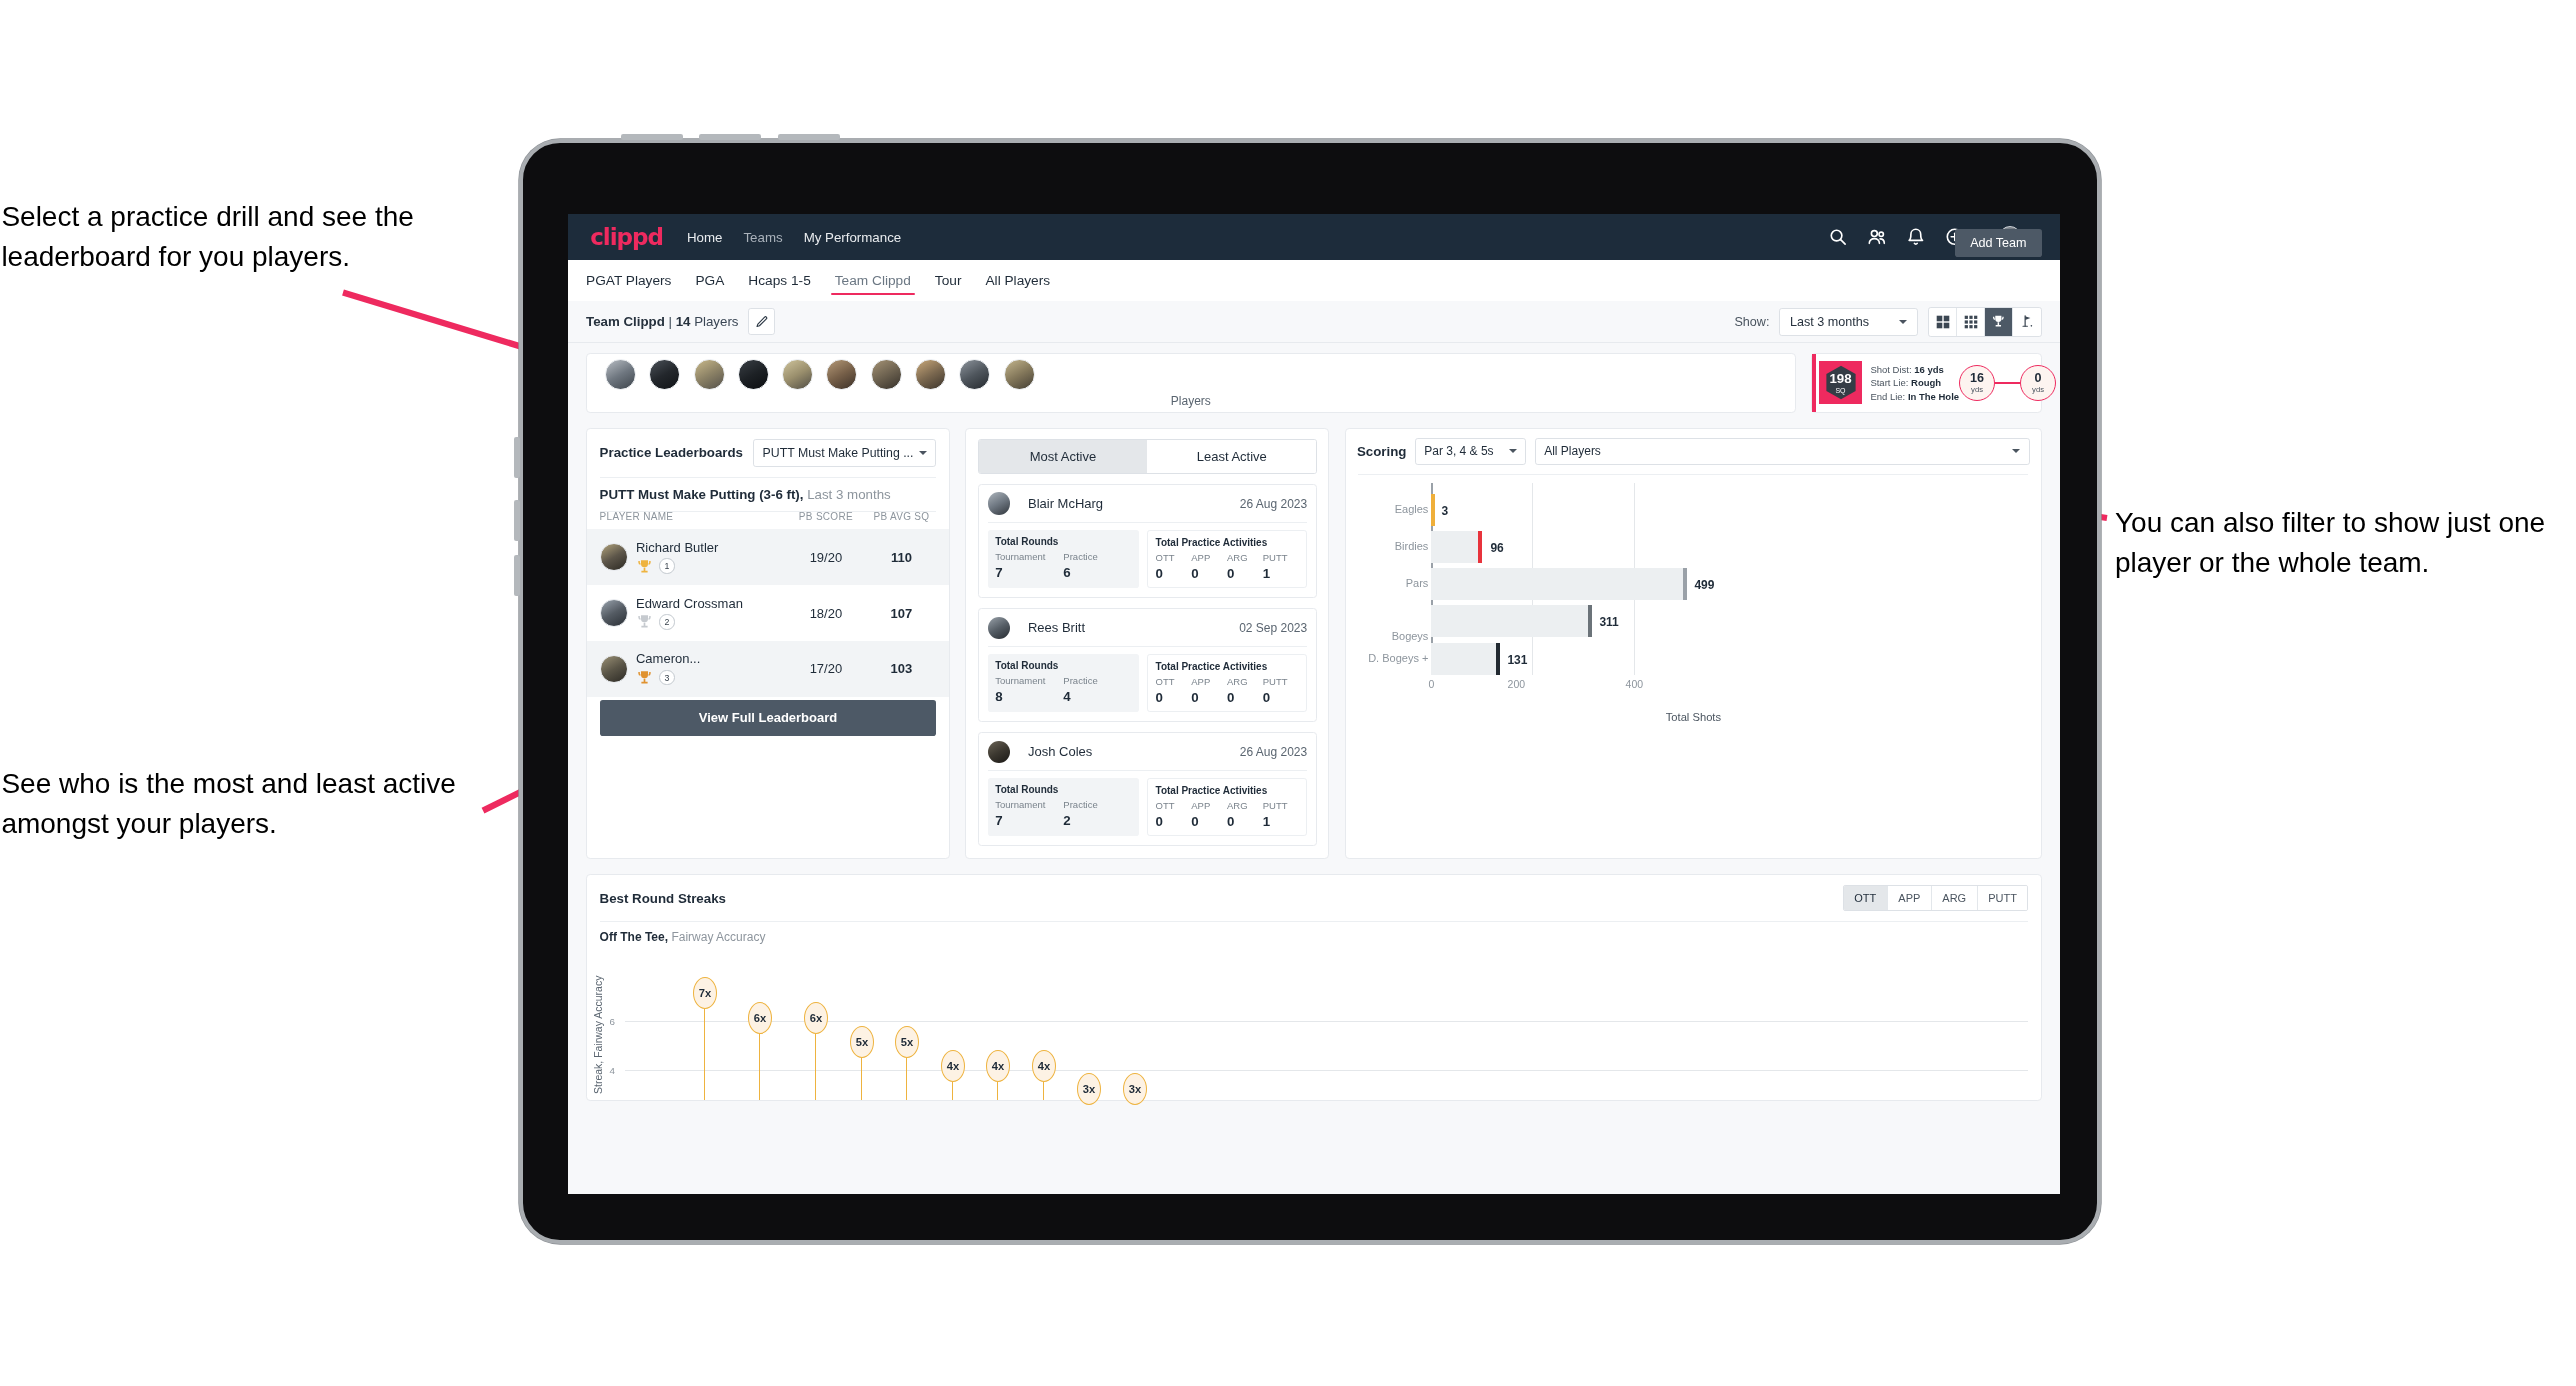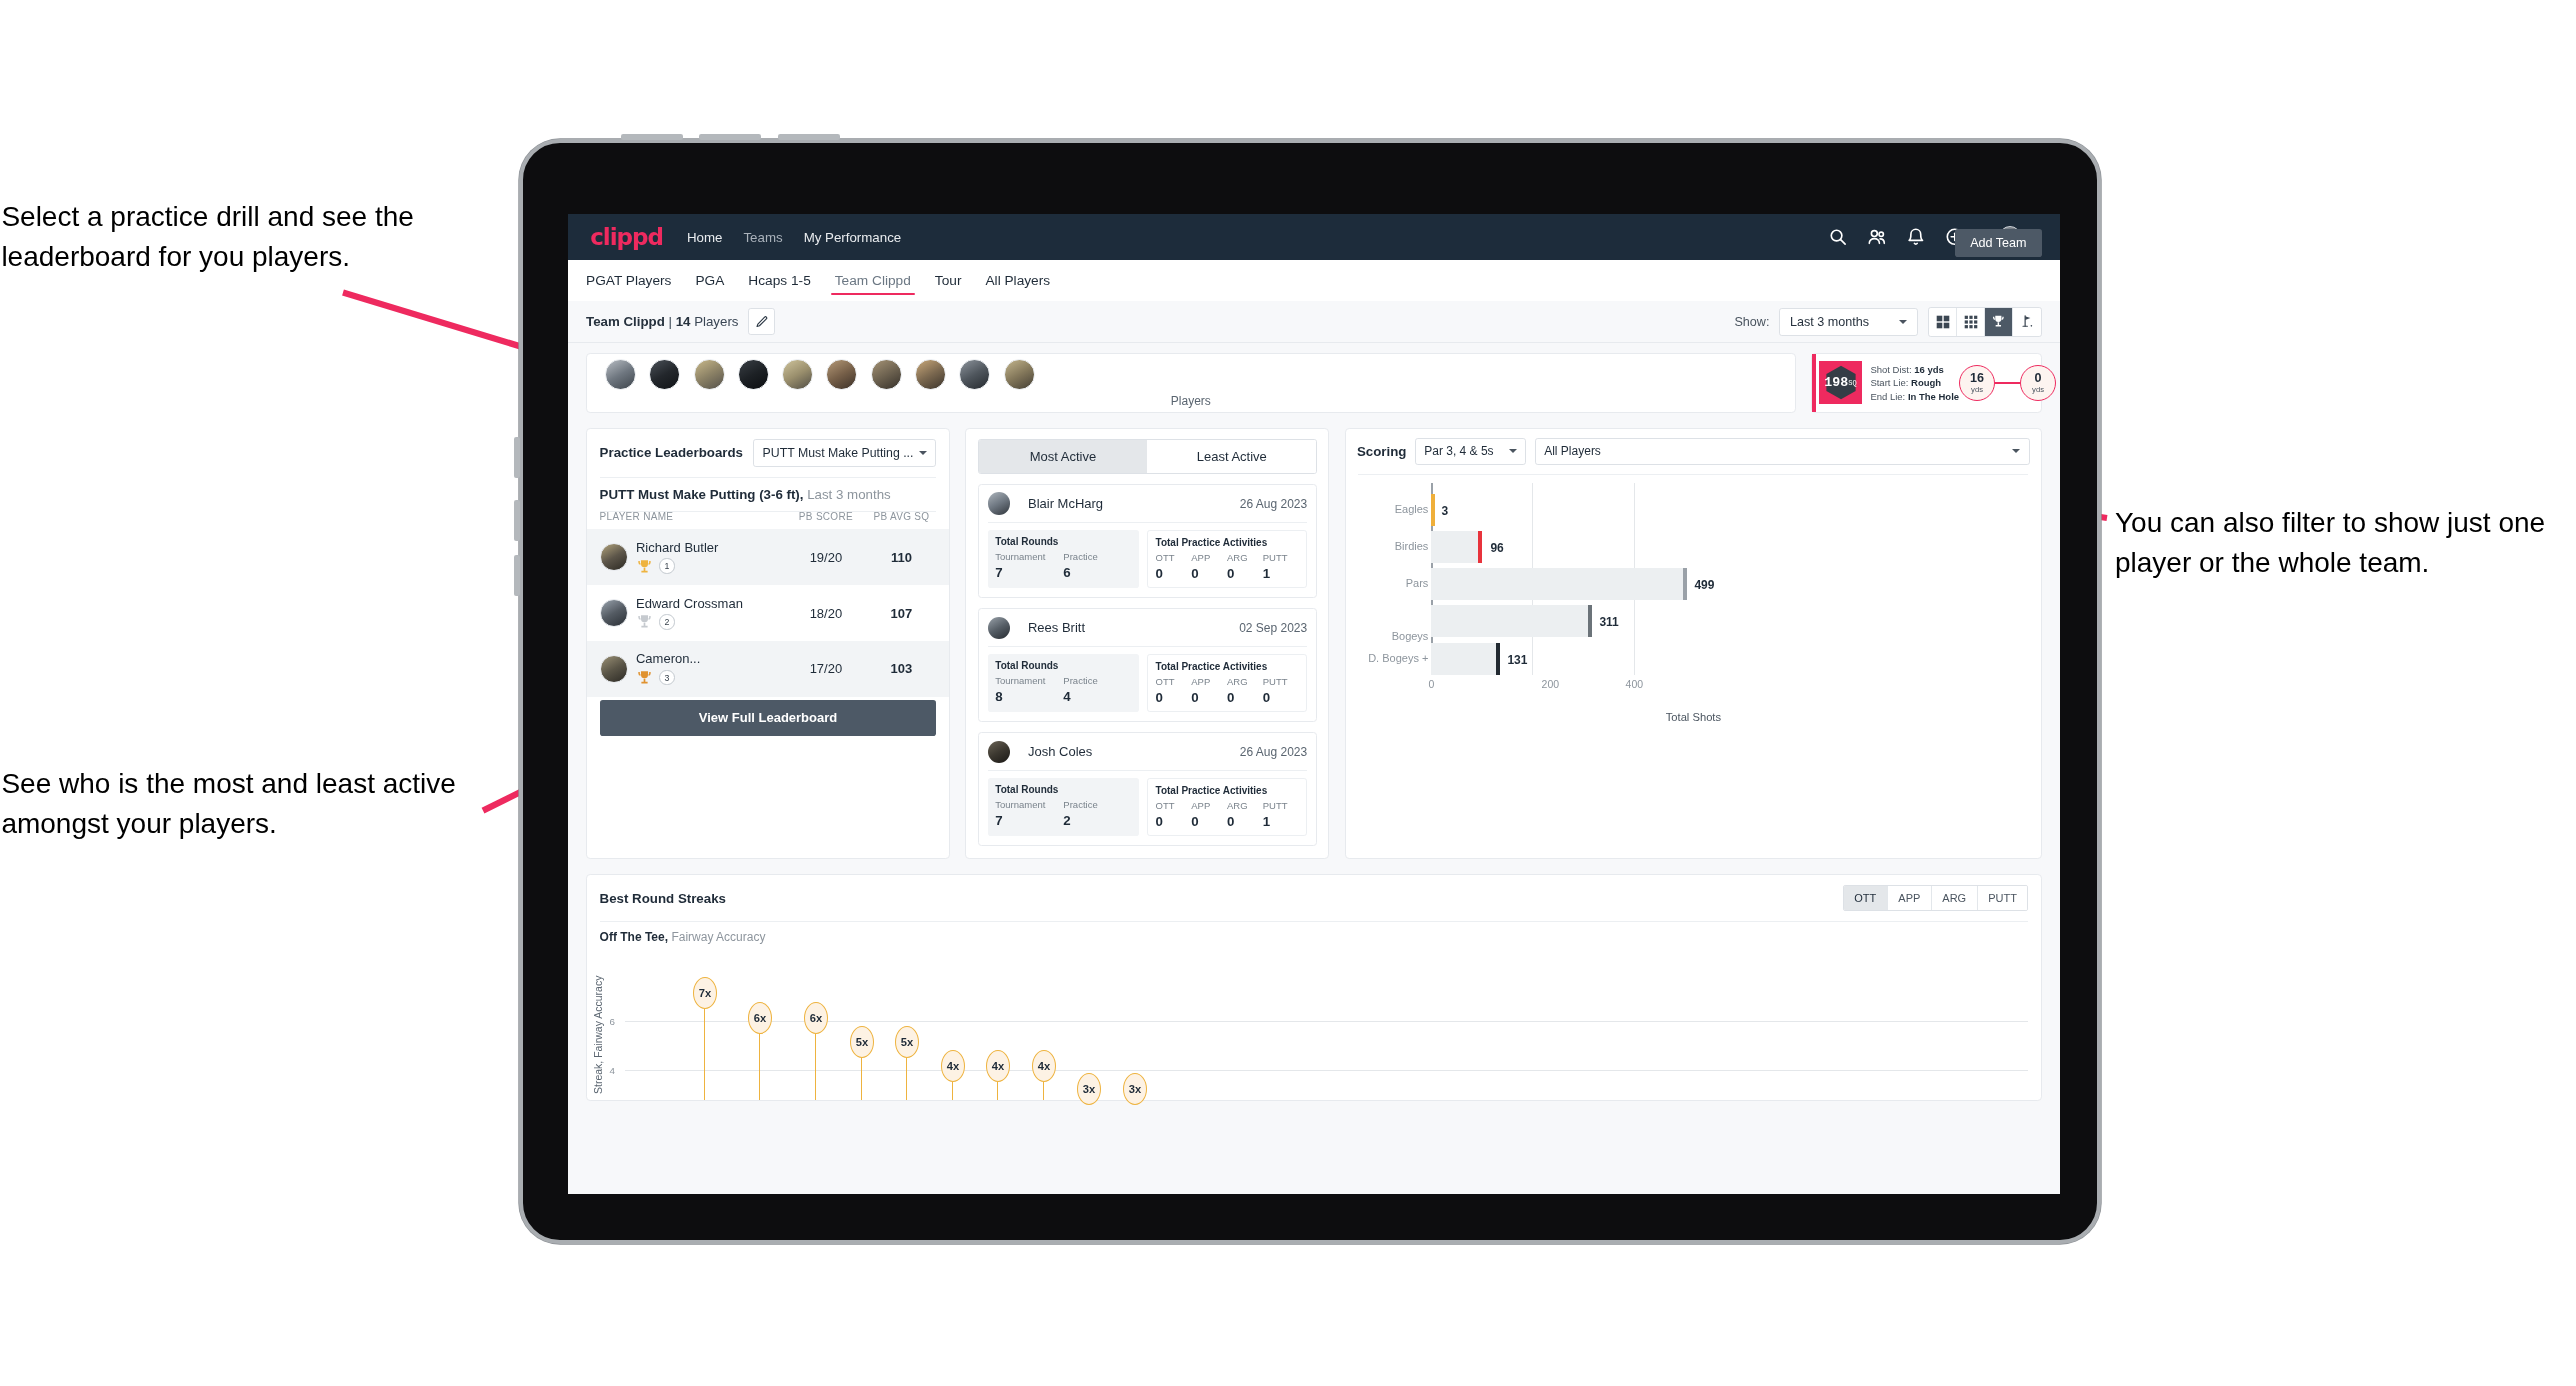--- a/index.html
+++ b/index.html
@@ -135,21 +135,21 @@
     border: 1.4px solid #e9ecef; flex: 0 0 auto;
   }
   .players-cap { text-align: center; font-size: 12px; color: #5a6570; margin-top: 3.5px; }
 
   .shot-card { width: 231px; height: 60px; display: flex; align-items: center; padding: 0 9.8px 0 0; position: relative; }
   .shot-card::before { content:""; position:absolute; left:0; top:0; bottom:0; width:3.5px; background:#ee2a5f; }
   .sq-badge {
     width: 43px; height: 43px; background: #ee2a5f; margin: 0 8.4px 0 7px;
     display: flex; align-items: center; justify-content: center; flex: 0 0 auto;
   }
-  .hexwrap { position: relative; width: 32px; height: 35px; display: flex; flex-direction: row; align-items: center; justify-content: center; font-family: Liberation Mono, monospace; }
+  .hexwrap { position: relative; width: 32px; height: 35px; display: flex; flex-direction: column; align-items: center; justify-content: center; }
   .hexwrap svg { position: absolute; inset: 0; width: 32px; height: 35px; }
   .hexwrap .hn { position: relative; color:#fff; font-size: 13.3px; font-weight: 700; line-height: 1; }
   .hexwrap .hs { position: relative; color:#fff; font-size: 7px; line-height: 1; margin-top: 1.4px; }
   .shot-lines { font-size: 9.5px; color: #4a545f; line-height: 1.42; flex: 0 0 auto; }
   .shot-lines b { color: #1f2b38; }
   .dist-grp { margin-left: auto; display: flex; align-items: center; }
   .dcirc {
     width: 36px; height: 36px; border-radius: 50%; border: 1.4px solid #ee2a5f;
     background: #fdf4f0; display: flex; flex-direction: column;
     align-items: center; justify-content: center; flex: 0 0 auto;
@@ -720,21 +720,21 @@
               </div>
 
               <div class="barrow" style="top:160px">
                 <span class="barlbl" style="left:0;top:9px">D. Bogeys +</span>
                 <div class="bartrack" style="left:73px;width:67px"></div>
                 <div class="barcap" style="left:138px;background:#222a31"></div>
                 <span class="barval" style="left:149px;top:9.8px">131</span>
               </div>
 
               <span class="xtick" style="left:73px;top:195px">0</span>
-              <span class="xtick" style="left:192px;top:195px">200</span>
+              <span class="xtick" style="left:158px;top:195px">200</span>
               <span class="xtick" style="left:276px;top:195px">400</span>
             </div>
             <div class="xlab">Total Shots</div>
           </div>
         </div>
 
         <div class="card streaks">
           <div class="st-head">
             <span class="st-title">Best Round Streaks</span>
             <div class="st-seg">

